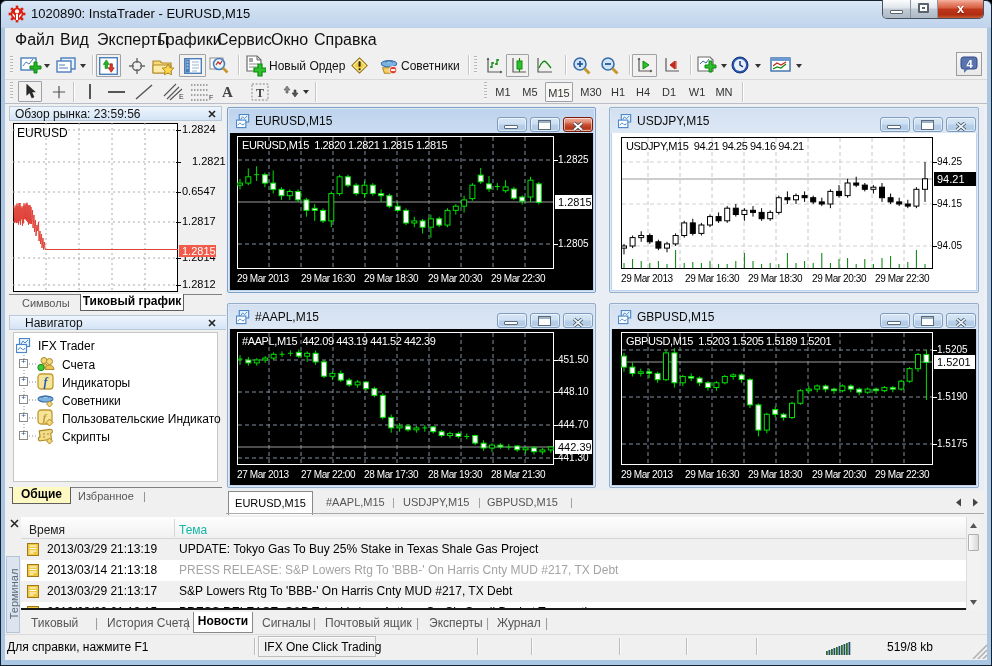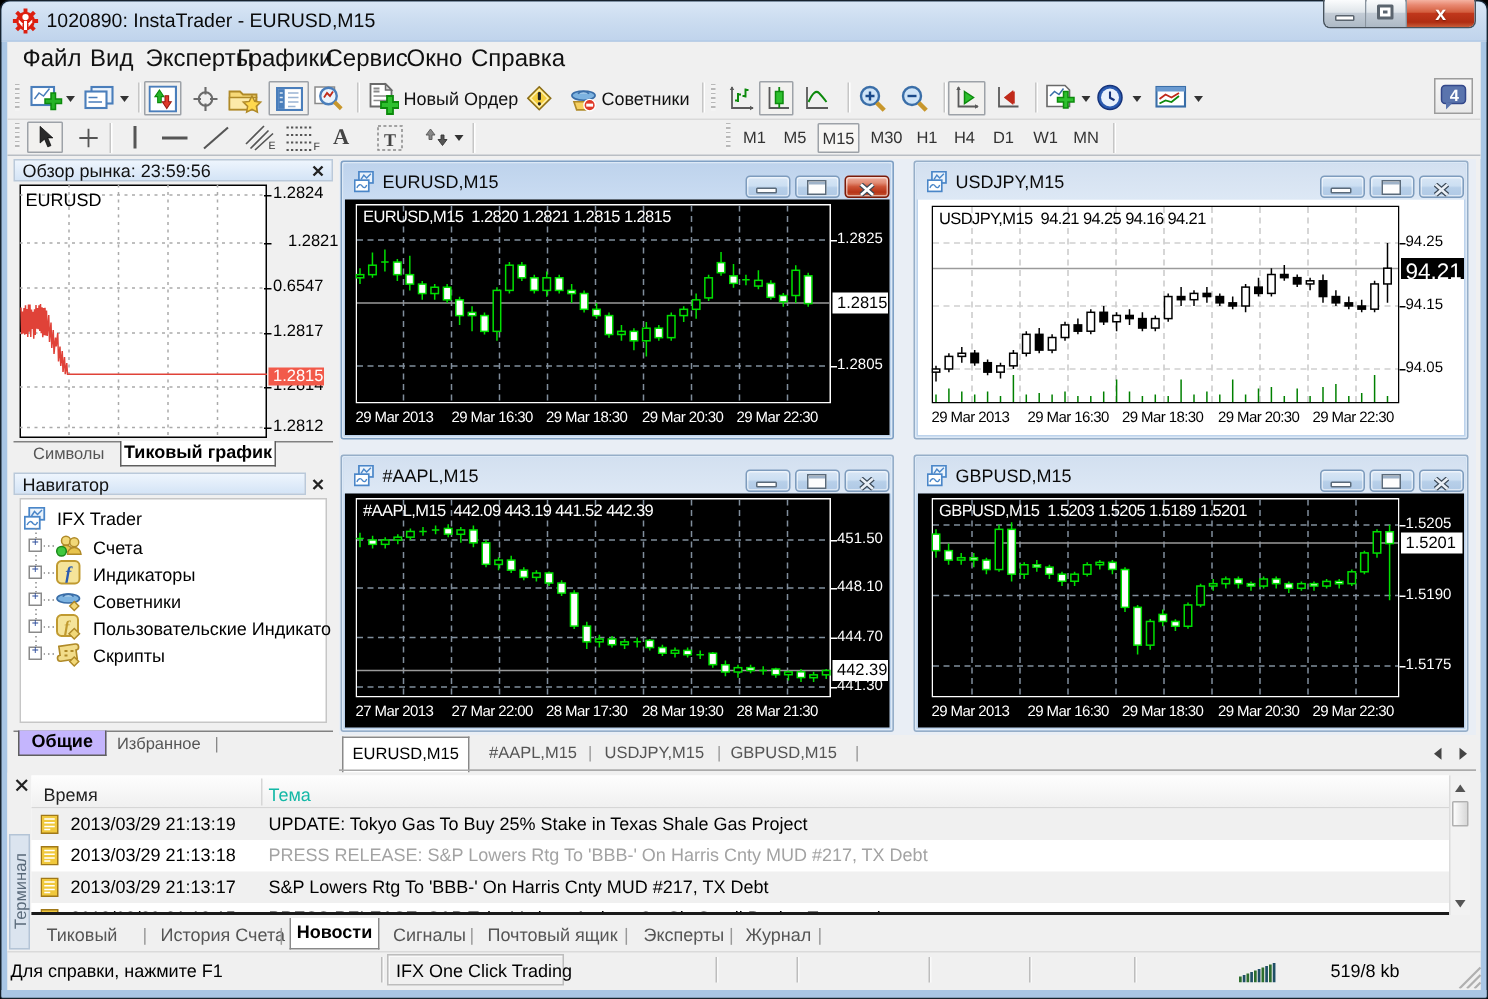--- a/index.html
+++ b/index.html
@@ -266,21 +266,21 @@
 <div class="abs" style="left:176px;top:222px;width:5px;height:1px;background:#000"></div>
 <div class="abs" style="left:182px;top:251px;font-size:11px;color:#000">1.2814</div>
 <div class="abs" style="left:176px;top:258px;width:5px;height:1px;background:#000"></div>
 <div class="abs" style="left:182px;top:278px;font-size:11px;color:#000">1.2812</div>
 <div class="abs" style="left:176px;top:285px;width:5px;height:1px;background:#000"></div>
 <div class="abs" style="left:179px;top:245px;width:37px;height:12px;background:#f25a4a"></div>
 <div class="abs" style="left:182px;top:245px;font-size:11px;color:#fff">1.2815</div>
 <div class="abs" style="left:9px;top:294px;width:213px;height:1px;background:#818181"></div>
 <div class="abs" style="left:22px;top:297px;font-size:11px;color:#555">Символы</div>
 <div class="abs" style="left:80px;top:294px;width:104px;height:17px;background:#fff;border:1.5px solid #5f5f5f;border-top:none;font-size:12px;color:#000;text-align:center;line-height:15px;font-weight:bold">Тиковый график</div>
-<div class="abs" style="left:9px;top:315px;width:195px;height:15px;background:linear-gradient(180deg,#eef5fd,#d4e4f6);border:1px solid #bac9da;font-size:12px;color:#111;line-height:14px;padding-left:5px">Навигатор</div>
+<div class="abs" style="left:9px;top:315px;width:219px;height:15px;background:linear-gradient(180deg,#eef5fd,#d4e4f6);border:1px solid #bac9da;font-size:12px;color:#111;line-height:14px;padding-left:15px">Навигатор</div>
 <svg class="abs" style="left:208px;top:319px" width="8" height="8" viewBox="0 0 8 8">
     <path d="M1 1 L7 7 M7 1 L1 7" stroke="#222" stroke-width="1.6"></path>
   </svg>
 <div class="abs" style="left:13px;top:332px;width:205px;height:150px;background:#fff;border:1px solid #c6c6c6"></div>
 <svg class="abs" style="left:16px;top:338px" width="16" height="16" viewBox="0 0 16 16">
 <rect x="3.5" y="0.5" width="10" height="8" fill="#eaf3fc" stroke="#4a86c8" stroke-width="1.2"></rect>
 <path d="M5 6 l2 -3 2 2 3 -3" stroke="#4a86c8" stroke-width="1" fill="none"></path>
 <rect x="0.5" y="6.5" width="10" height="8" fill="#fff" stroke="#4a86c8" stroke-width="1.2"></rect>
 <path d="M2 12 q2 -4 4 -1 q2 2 3 -1" stroke="#4a86c8" stroke-width="1" fill="none"></path>
 </svg>
@@ -338,21 +338,21 @@
 <rect x="1" y="1" width="14" height="14" rx="3" fill="#f5e49a" stroke="#c09a30" stroke-width="1.3"></rect>
 <text x="7.5" y="12" font-size="11" font-style="italic" font-weight="bold" fill="#c09a30" text-anchor="middle" font-family="Liberation Serif">f</text>
 <path d="M12.5 10 l3.5 3.5 -3.5 3.5 -3.5 -3.5 z" fill="#f2d878" stroke="#b08a28"></path>
 </svg>
 <svg class="abs" style="left:37px;top:427px" width="18" height="18" viewBox="0 0 18 18">
 <path d="M3 3 h11 a2 2 0 0 1 0 4 l0 6 h-11 a2 2 0 0 1 0 -4 z" fill="#f2dc8a" stroke="#b08a28" stroke-width="1.1" transform="rotate(-8 9 9)"></path>
 <path d="M6 7 h2 M10 7 h2 M6 10 h2" stroke="#b08a28" stroke-width="1.2"></path>
 <path d="M12.5 11 l3 3 -3 3 -3 -3 z" fill="#f2d878" stroke="#b08a28"></path>
 </svg>
 <div class="abs" style="left:9px;top:487px;width:213px;height:1px;background:#818181"></div>
-<div class="abs" style="left:12px;top:487px;width:59px;height:17px;background:#c4b5fd;border:1.5px solid #5f5f5f;border-top:none;font-size:12px;color:#000;text-align:center;line-height:15px;font-weight:bold">Общие</div>
+<div class="abs" style="left:12px;top:487px;width:59px;height:17px;background:#fef9c3;border:1.5px solid #5f5f5f;border-top:none;font-size:12px;color:#000;text-align:center;line-height:15px;font-weight:bold">Общие</div>
 <div class="abs" style="left:78px;top:490px;font-size:11px;color:#555">Избранное</div>
 <div class="abs" style="left:143px;top:490px;font-size:11px;color:#888">|</div>
 <div class="abs" style="left:226px;top:106px;width:758px;height:384px;background:#e9eef5"></div>
 <div class="abs" style="left:227px;top:107px;width:369px;height:186px;background:#bdd3ec;border:1px solid #7fa0c4;border-radius:2px;box-shadow:inset 0 0 0 1px #dde9f6"></div>
 <div class="abs" style="left:229px;top:109px;width:365px;height:24px;background:linear-gradient(180deg,#bed3ec,#cadcf2);border-radius:2px 2px 0 0"></div>
 <svg class="abs" style="left:236px;top:114px" width="15" height="15" viewBox="0 0 16 16">
 <rect x="3.5" y="0.5" width="10" height="8" fill="#eaf3fc" stroke="#4a86c8" stroke-width="1.2"></rect>
 <path d="M5 6 l2 -3 2 2 3 -3" stroke="#4a86c8" stroke-width="1" fill="none"></path>
 <rect x="0.5" y="6.5" width="10" height="8" fill="#fff" stroke="#4a86c8" stroke-width="1.2"></rect>
 <path d="M2 12 q2 -4 4 -1 q2 2 3 -1" stroke="#4a86c8" stroke-width="1" fill="none"></path>
@@ -872,21 +872,21 @@
     </g>
   </svg>
 <div class="abs" style="left:626px;top:140px;font-size:11px;letter-spacing:-0.4px;color:#000;white-space:nowrap">USDJPY,M15&nbsp; 94.21 94.25 94.16 94.21</div>
 <div class="pxb" style="left:937px;top:156px">94.25</div>
 <div class="abs" style="left:933px;top:162px;width:4px;height:1px;background:#000"></div>
 <div class="pxb" style="left:937px;top:198px">94.15</div>
 <div class="abs" style="left:933px;top:204px;width:4px;height:1px;background:#000"></div>
 <div class="pxb" style="left:937px;top:240px">94.05</div>
 <div class="abs" style="left:933px;top:246px;width:4px;height:1px;background:#000"></div>
 <div class="abs" style="left:934px;top:172px;width:42px;height:14px;background:#000"></div>
-<div class="abs" style="left:937px;top:173px;font-size:15px;color:#fff">94.21</div>
+<div class="abs" style="left:937px;top:173px;font-size:11px;color:#fff">94.21</div>
 <div class="abs" style="left:621px;top:273px;font-size:10px;letter-spacing:-0.4px;color:#000;white-space:nowrap">29 Mar 2013</div>
 <div class="abs" style="left:685px;top:273px;font-size:10px;letter-spacing:-0.4px;color:#000;white-space:nowrap">29 Mar 16:30</div>
 <div class="abs" style="left:748px;top:273px;font-size:10px;letter-spacing:-0.4px;color:#000;white-space:nowrap">29 Mar 18:30</div>
 <div class="abs" style="left:812px;top:273px;font-size:10px;letter-spacing:-0.4px;color:#000;white-space:nowrap">29 Mar 20:30</div>
 <div class="abs" style="left:875px;top:273px;font-size:10px;letter-spacing:-0.4px;color:#000;white-space:nowrap">29 Mar 22:30</div>
 <div class="abs" style="left:226px;top:490px;width:758px;height:25px;background:#f0f0f0"></div>
 <div class="abs" style="left:226px;top:513px;width:758px;height:1px;background:#ababab"></div>
 <div class="abs" style="left:228px;top:491px;width:85px;height:24px;background:#fff;border:1px solid #898989;border-bottom:none;font-size:11px;color:#000;text-align:center;line-height:22px">EURUSD,M15</div>
 <div class="abs" style="left:326px;top:496px;font-size:11px;color:#555">#AAPL,M15</div>
 <div class="abs" style="left:403px;top:496px;font-size:11px;color:#555">USDJPY,M15</div>
@@ -915,21 +915,21 @@
 <rect x="0.5" y="0.5" width="11" height="12" fill="#f0c83c" stroke="#a07818" stroke-width="1"></rect>
 <path d="M2.5 3 h7 M2.5 5.5 h7 M2.5 8 h7 M2.5 10 h4" stroke="#fff" stroke-width="1"></path>
 </svg>
 <div class="abs" style="left:47px;top:542px;font-size:12px;color:#000">2013/03/29 21:13:19</div>
 <div class="abs" style="left:179px;top:542px;font-size:12px;color:#000;white-space:nowrap;overflow:hidden;width:780px">UPDATE: Tokyo Gas To Buy 25% Stake in Texas Shale Gas Project</div>
 <div class="news-row" style="left:21px;top:560px;background:#ffffff"></div>
 <svg class="abs" style="left:27px;top:564px" width="13" height="13" viewBox="0 0 13 13">
 <rect x="0.5" y="0.5" width="11" height="12" fill="#f0c83c" stroke="#a07818" stroke-width="1"></rect>
 <path d="M2.5 3 h7 M2.5 5.5 h7 M2.5 8 h7 M2.5 10 h4" stroke="#fff" stroke-width="1"></path>
 </svg>
-<div class="abs" style="left:47px;top:563px;font-size:12px;color:#000">2013/03/29 21:13:18</div>
+<div class="abs" style="left:47px;top:563px;font-size:12px;color:#000">2013/03/14 21:13:18</div>
 <div class="abs" style="left:179px;top:563px;font-size:12px;color:#a3a3a3;white-space:nowrap;overflow:hidden;width:780px">PRESS RELEASE: S&amp;P Lowers Rtg To 'BBB-' On Harris Cnty MUD #217, TX Debt</div>
 <div class="news-row" style="left:21px;top:581px;background:#f0f0f0"></div>
 <svg class="abs" style="left:27px;top:585px" width="13" height="13" viewBox="0 0 13 13">
 <rect x="0.5" y="0.5" width="11" height="12" fill="#f0c83c" stroke="#a07818" stroke-width="1"></rect>
 <path d="M2.5 3 h7 M2.5 5.5 h7 M2.5 8 h7 M2.5 10 h4" stroke="#fff" stroke-width="1"></path>
 </svg>
 <div class="abs" style="left:47px;top:584px;font-size:12px;color:#000">2013/03/29 21:13:17</div>
 <div class="abs" style="left:179px;top:584px;font-size:12px;color:#000;white-space:nowrap;overflow:hidden;width:780px">S&amp;P Lowers Rtg To 'BBB-' On Harris Cnty MUD #217, TX Debt</div>
 <div class="news-row" style="left:21px;top:602px;background:#ffffff"></div>
 <svg class="abs" style="left:27px;top:606px" width="13" height="13" viewBox="0 0 13 13">

